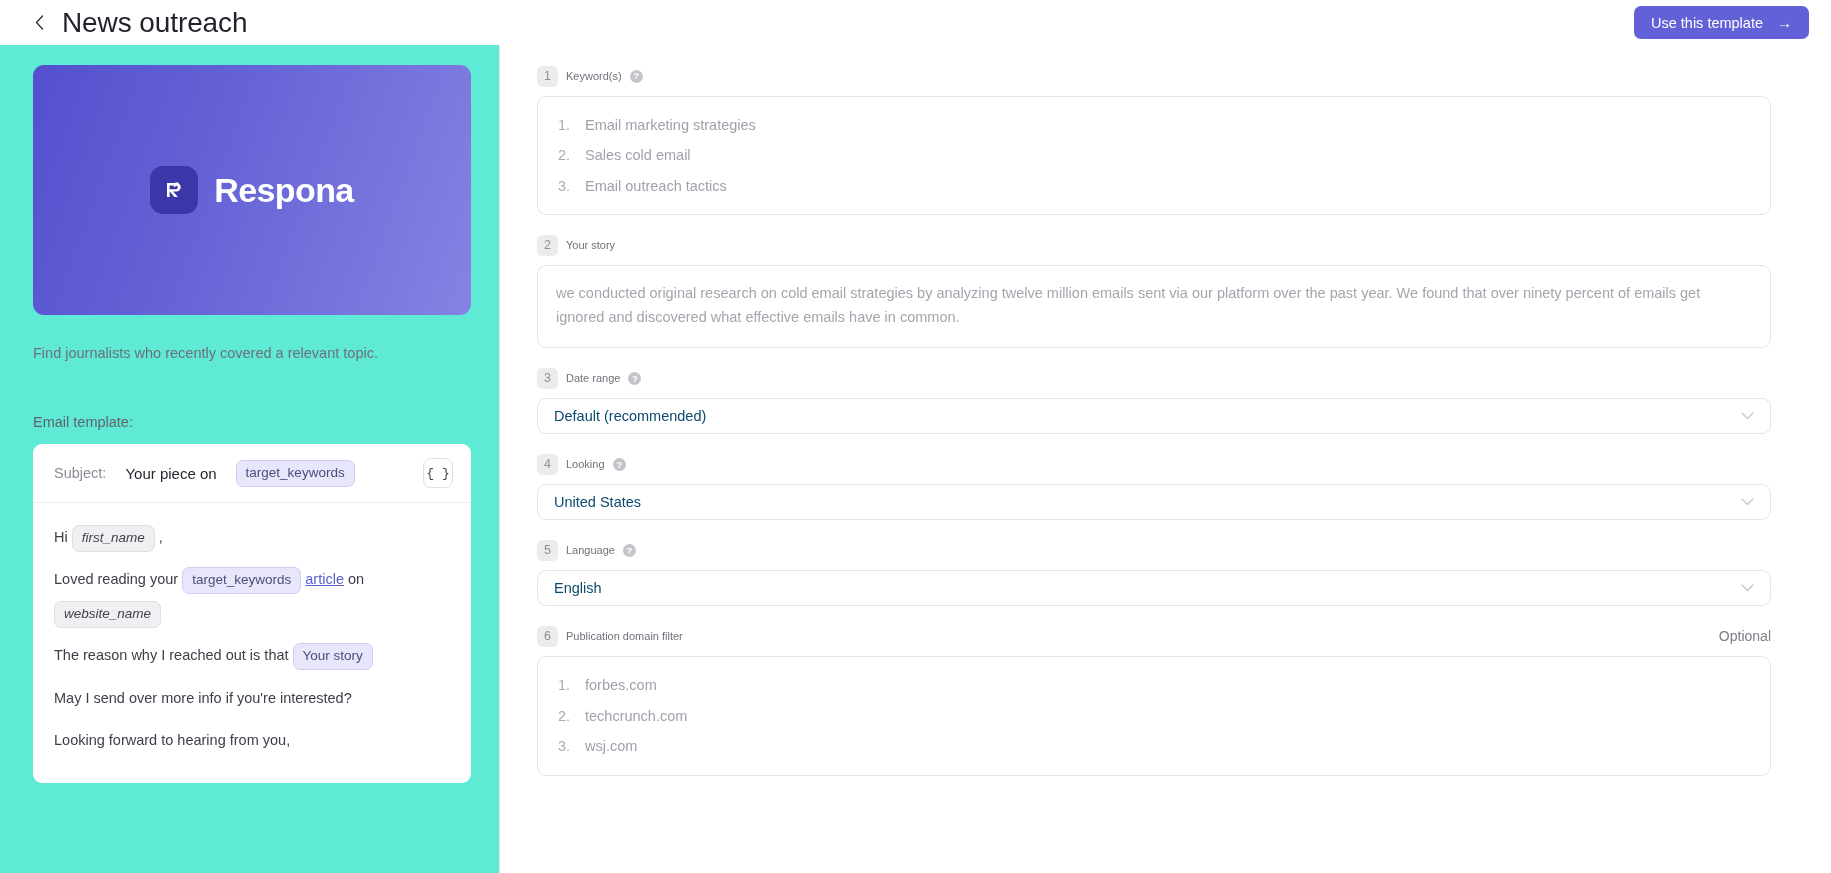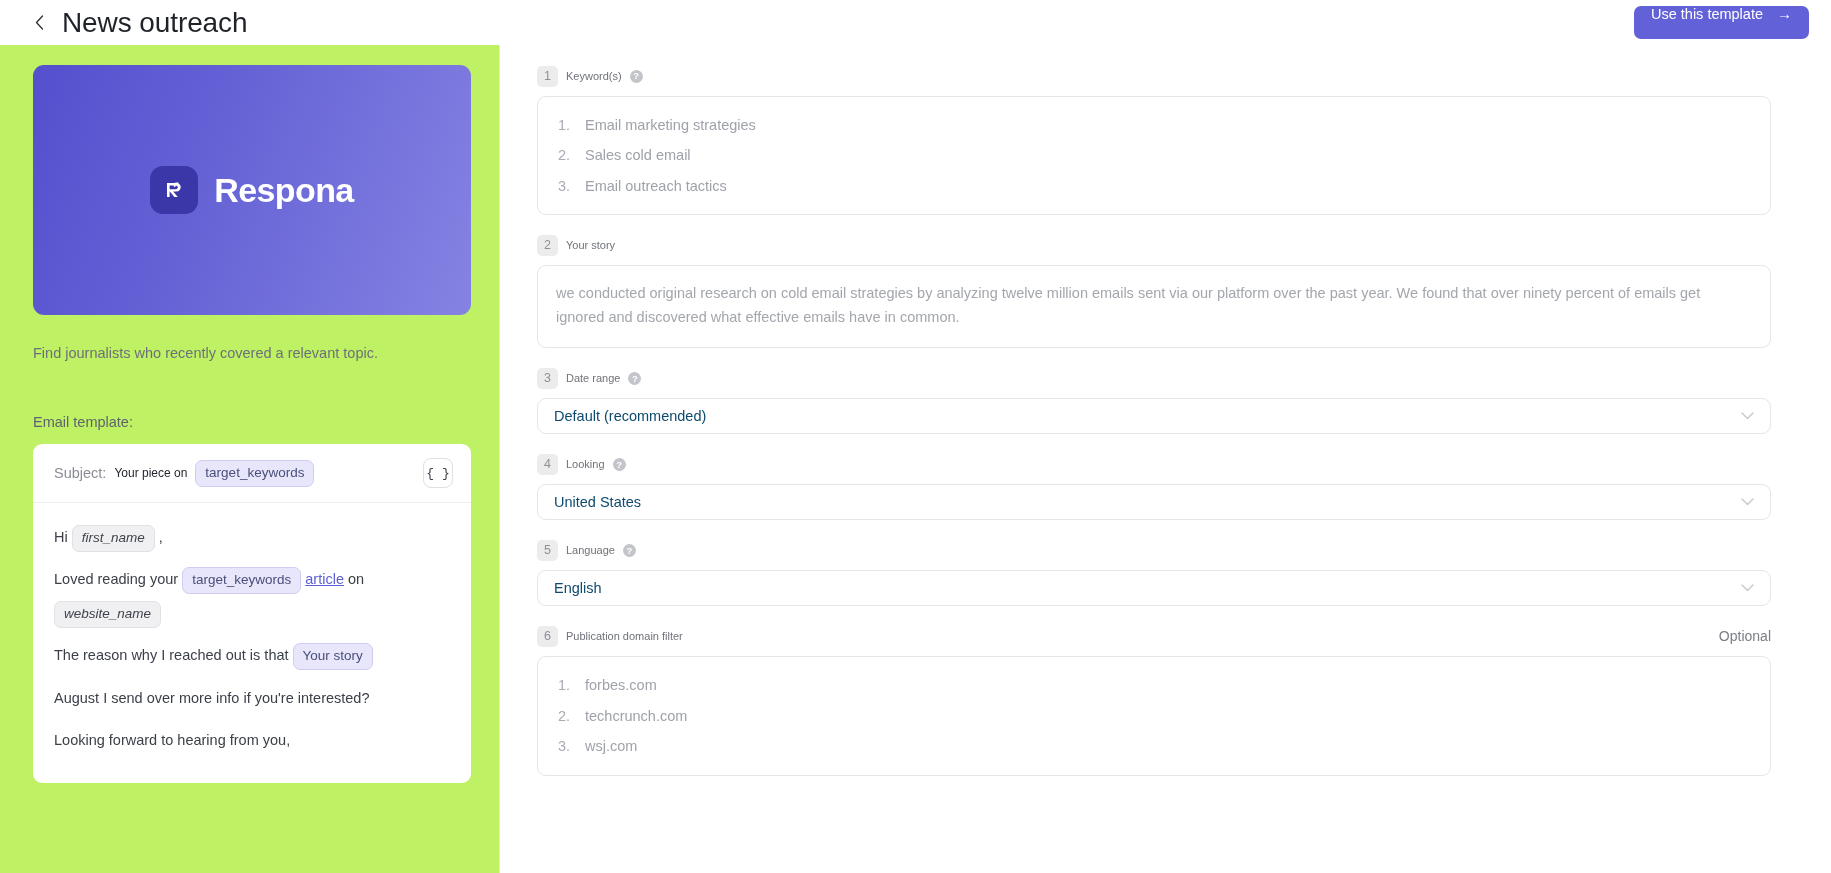--- a/index.html
+++ b/index.html
@@ -37,36 +37,36 @@
   .topbar-spacer { flex: 1 1 auto; }
   .use-template-btn {
     background: #6361d8;
     color: #ffffff;
     border: none;
     border-radius: 7px;
     height: 33px;
     padding: 0 17px;
     font-size: 14.5px;
     font-family: "Liberation Sans", sans-serif;
-    display: flex; align-items: flex-start; gap: 14px;
+    display: flex; align-items: center; gap: 14px;
     cursor: pointer;
     white-space: nowrap;
   }
   .use-template-btn .arrow { font-size: 15px; line-height: 1; }
 
   
   .layout {
     display: flex;
     height: 828px;
     width: 1831px;
   }
   .left-pane {
     width: 500px;
     flex: 0 0 500px;
-    background: #bef264;
+    background: #5eead4;
     border-right: 1px solid #e6e6ea;
     padding: 20px 28px 0 33px;
     overflow: hidden;
   }
   .right-pane {
     flex: 1 1 auto;
     background: #ffffff;
     padding: 20px 60px 0 37px;
     overflow: hidden;
   }
@@ -108,25 +108,25 @@
   .email-card {
     margin-top: 14px;
     background: #ffffff;
     border-radius: 9px;
     overflow: hidden;
   }
   .email-subject-row {
     display: flex; align-items: center;
     padding: 14px 18px 14px 21px;
     border-bottom: 1px solid #eeeef1;
-    gap: 8px;
+    gap: 19px;
     min-height: 50px;
   }
   .subject-label { font-size: 14.5px; color: #8a8d96; }
-  .subject-text { font-size: 12px; color: #23272e; text-align: right; }
+  .subject-text { font-size: 15px; color: #23272e; text-align: right; }
   .curly-btn {
     margin-left: auto;
     width: 30px; height: 30px;
     border: 1px solid #dfdfe6;
     border-radius: 8px;
     background: #ffffff;
     display: flex; align-items: center; justify-content: center;
     font-size: 13px;
     color: #3c4049;
     cursor: pointer;
@@ -285,21 +285,21 @@
       <div class="email-subject-row">
         <span class="subject-label">Subject:</span>
         <span class="subject-text">Your piece on</span>
         <span class="chip chip-purple">target_keywords</span>
         <span class="curly-btn">{ }</span>
       </div>
       <div class="email-body" id="email-body">
           <div class="email-line"><span>Hi </span><span class="chip chip-gray">first_name</span> <span>,</span></div>
           <div class="email-line"><span>Loved reading your </span><span class="chip chip-purple">target_keywords</span> <span class="email-link">article</span> <span> on </span><span class="chip chip-gray">website_name</span></div>
           <div class="email-line"><span>The reason why I reached out is that </span><span class="chip chip-purple">Your story</span></div>
-          <div class="email-line"><span>August I send over more info if you're interested?</span></div>
+          <div class="email-line"><span>May I send over more info if you're interested?</span></div>
           <div class="email-line"><span>Looking forward to hearing from you,</span></div>
         </div>
     </div>
   </div>
 
   <div class="right-pane" id="right-pane">
       <div class="section">
         <div class="section-head">
           <span class="step-num">1</span>
           <span class="section-label">Keyword(s)</span>

